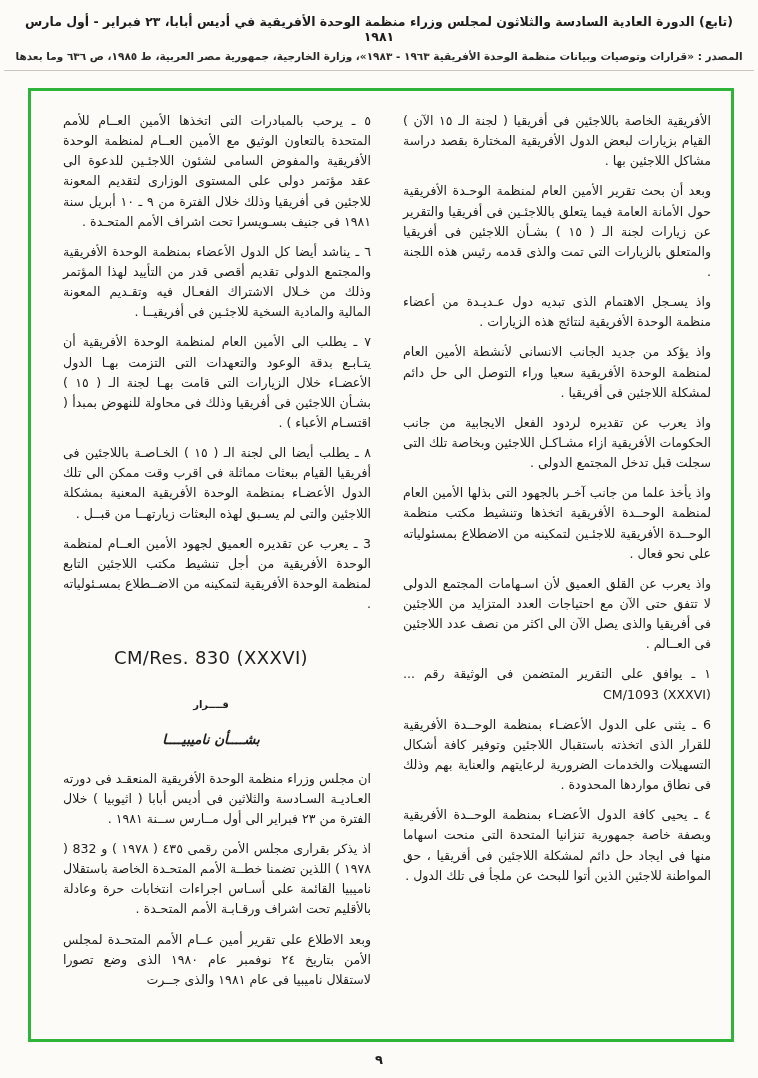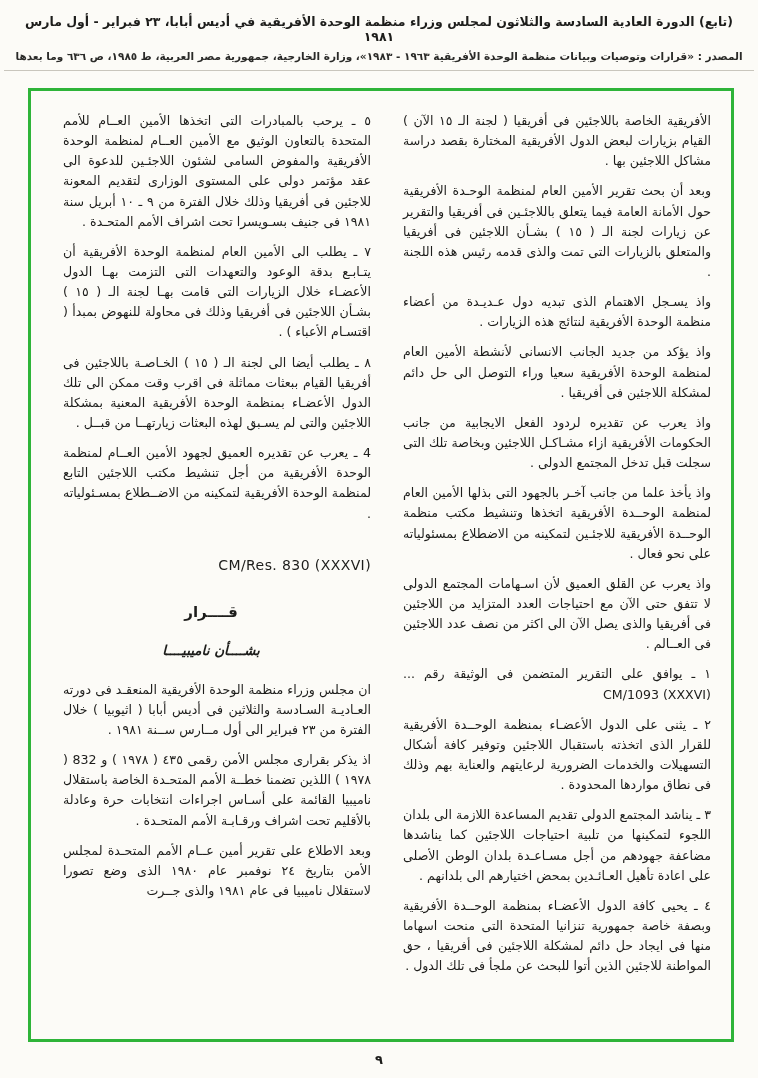--- a/index.html
+++ b/index.html
@@ -47,29 +47,29 @@
     flex: 1 1 0;
     direction: rtl;
     text-align: justify;
     font-size: 12.6px;
     line-height: 1.6;
   }
   .col p { margin: 0 0 10px 12px; }
 
   .doc-ref {
     direction: ltr;
-    text-align: right;
-    font-size: 14px;
+    text-align: center;
+    font-size: 18px;
     font-weight: normal;
     margin: 30px 0 24px 0 !important;
     letter-spacing: 0.4px;
   }
   .res-title {
     text-align: center;
-    font-size: 15px;
+    font-size: 10px;
     font-weight: bold;
     margin: 0 0 16px 0;
   }
   .res-subtitle {
     text-align: center;
     font-size: 13.5px;
     font-weight: bold;
     margin: 0 0 18px 0;
     font-style: italic;
   }
@@ -97,30 +97,30 @@
 
       <div class="col">
         <p>الأفريقية الخاصة باللاجئين فى أفريقيا ( لجنة الـ ١٥ الآن ) القيام بزيارات لبعض الدول الأفريقية المختارة بقصد دراسة مشاكل اللاجئين بها .</p>
         <p>وبعد أن بحث تقرير الأمين العام لمنظمة الوحـدة الأفريقية حول الأمانة العامة فيما يتعلق باللاجئـين فى أفريقيا والتقرير عن زيارات لجنة الـ ( ١٥ ) بشـأن اللاجئين فى أفريقيا والمتعلق بالزيارات التى تمت والذى قدمه رئيس هذه اللجنة .</p>
         <p>واذ يسـجل الاهتمام الذى تبديه دول عـديـدة من أعضاء منظمة الوحدة الأفريقية لنتائج هذه الزيارات .</p>
         <p>واذ يؤكد من جديد الجانب الانسانى لأنشطة الأمين العام لمنظمة الوحدة الأفريقية سعيا وراء التوصل الى حل دائم لمشكلة اللاجئين فى أفريقيا .</p>
         <p>واذ يعرب عن تقديره لردود الفعل الايجابية من جانب الحكومات الأفريقية ازاء مشـاكـل اللاجئين وبخاصة تلك التى سجلت قبل تدخل المجتمع الدولى .</p>
         <p>واذ يأخذ علما من جانب آخـر بالجهود التى بذلها الأمين العام لمنظمة الوحــدة الأفريقية اتخذها وتنشيط مكتب منظمة الوحــدة الأفريقية للاجئـين لتمكينه من الاضطلاع بمسئولياته على نحو فعال .</p>
         <p>واذ يعرب عن القلق العميق لأن اسـهامات المجتمع الدولى لا تتفق حتى الآن مع احتياجات العدد المتزايد من اللاجئين فى أفريقيا والذى يصل الآن الى اكثر من نصف عدد اللاجئين فى العــالم .</p>
         <p>١ ـ يوافق على التقرير المتضمن فى الوثيقة رقم ... CM/1093 (XXXVI)</p>
-        <p>٢ ـ يثنى على الدول الأعضـاء بمنظمة الوحــدة الأفريقية للقرار الذى اتخذته باستقبال اللاجئين وتوفير كافة أشكال التسهيلات والخدمات الضرورية لرعايتهم والعناية بهم وذلك فى نطاق مواردها المحدودة .</p>
-        <p>٣ ـ يناشد المجتمع الدولى تقديم المساعدة اللازمة الى بلدان اللجوء لتمكينها من تلبية احتياجات اللاجئين كما يناشدها مضاعفة جهودهم من أجل مسـاعـدة بلدان الوطن الأصلى على اعادة تأهيل العـائـدين بمحض اختيارهم الى بلدانهم .</p>
+        <p>6 ـ يثنى على الدول الأعضـاء بمنظمة الوحــدة الأفريقية للقرار الذى اتخذته باستقبال اللاجئين وتوفير كافة أشكال التسهيلات والخدمات الضرورية لرعايتهم والعناية بهم وذلك فى نطاق مواردها المحدودة .</p>
         <p>٤ ـ يحيى كافة الدول الأعضـاء بمنظمة الوحــدة الأفريقية وبصفة خاصة جمهورية تنزانيا المتحدة التى منحت اسهاما منها فى ايجاد حل دائم لمشكلة اللاجئين فى أفريقيا ، حق المواطنة للاجئين الذين أتوا للبحث عن ملجأ فى تلك الدول .</p>
       </div>
 
       <div class="col">
         <p>٥ ـ يرحب بالمبادرات التى اتخذها الأمين العــام للأمم المتحدة بالتعاون الوثيق مع الأمين العــام لمنظمة الوحدة الأفريقية والمفوض السامى لشئون اللاجئـين للدعوة الى عقد مؤتمر دولى على المستوى الوزارى لتقديم المعونة للاجئين فى أفريقيا وذلك خلال الفترة من ٩ ـ ١٠ أبريل سنة ١٩٨١ فى جنيف بسـويسرا تحت اشراف الأمم المتحـدة .</p>
+        <p>٦ ـ يناشد أيضا كل الدول الأعضاء بمنظمة الوحدة الأفريقية والمجتمع الدولى تقديم أقصى قدر من التأييد لهذا المؤتمر وذلك من خـلال الاشتراك الفعـال فيه وتقـديم المعونة المالية والمادية السخية للاجئـين فى أفريقيــا .</p>
         <p>٧ ـ يطلب الى الأمين العام لمنظمة الوحدة الأفريقية أن يتـابـع بدقة الوعود والتعهدات التى التزمت بهـا الدول الأعضـاء خلال الزيارات التى قامت بهـا لجنة الـ ( ١٥ ) بشـأن اللاجئين فى أفريقيا وذلك فى محاولة للنهوض بمبدأ ( اقتسـام الأعباء ) .</p>
         <p>٨ ـ يطلب أيضا الى لجنة الـ ( ١٥ ) الخـاصـة باللاجئين فى أفريقيا القيام ببعثات مماثلة فى اقرب وقت ممكن الى تلك الدول الأعضـاء بمنظمة الوحدة الأفريقية المعنية بمشكلة اللاجئين والتى لم يسـبق لهذه البعثات زيارتهــا من قبــل .</p>
-        <p>4 ـ يعرب عن تقديره العميق لجهود الأمين العــام لمنظمة الوحدة الأفريقية من أجل تنشيط مكتب اللاجئين التابع لمنظمة الوحدة الأفريقية لتمكينه من الاضــطلاع بمسـئولياته .</p>
+        <p>3 ـ يعرب عن تقديره العميق لجهود الأمين العــام لمنظمة الوحدة الأفريقية من أجل تنشيط مكتب اللاجئين التابع لمنظمة الوحدة الأفريقية لتمكينه من الاضــطلاع بمسـئولياته .</p>
 
         <p class="doc-ref">CM/Res. 830 (XXXVI)</p>
 
         <h2 class="res-title">قــــرار</h2>
         <h3 class="res-subtitle">بشــــأن ناميبيــــا</h3>
 
         <p>ان مجلس وزراء منظمة الوحدة الأفريقية المنعقـد فى دورته العـاديـة السـادسة والثلاثين فى أديس أبابا ( اثيوبيا ) خلال الفترة من ٢٣ فبراير الى أول مــارس ســنة ١٩٨١ .</p>
         <p>اذ يذكر بقرارى مجلس الأمن رقمى ٤٣٥ ( ١٩٧٨ ) و 832 ( ١٩٧٨ ) اللذين تضمنا خطــة الأمم المتحـدة الخاصة باستقلال ناميبيا القائمة على أسـاس اجراءات انتخابات حرة وعادلة بالأقليم تحت اشراف ورقـابـة الأمم المتحـدة .</p>
         <p>وبعد الاطلاع على تقرير أمين عــام الأمم المتحـدة لمجلس الأمن بتاريخ ٢٤ نوفمبر عام ١٩٨٠ الذى وضع تصورا لاستقلال ناميبيا فى عام ١٩٨١ والذى جــرت</p>
       </div>

